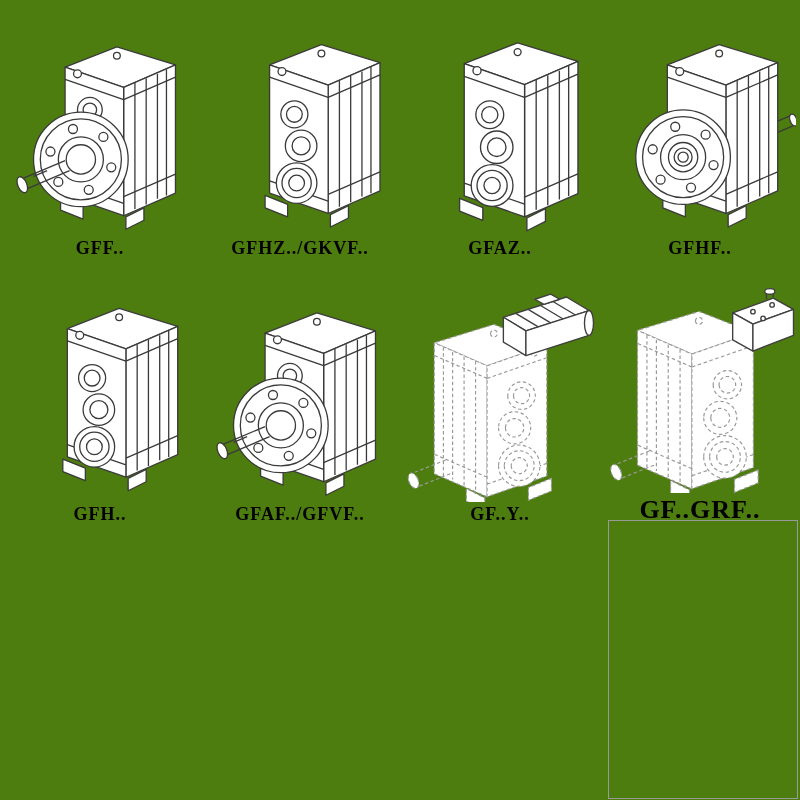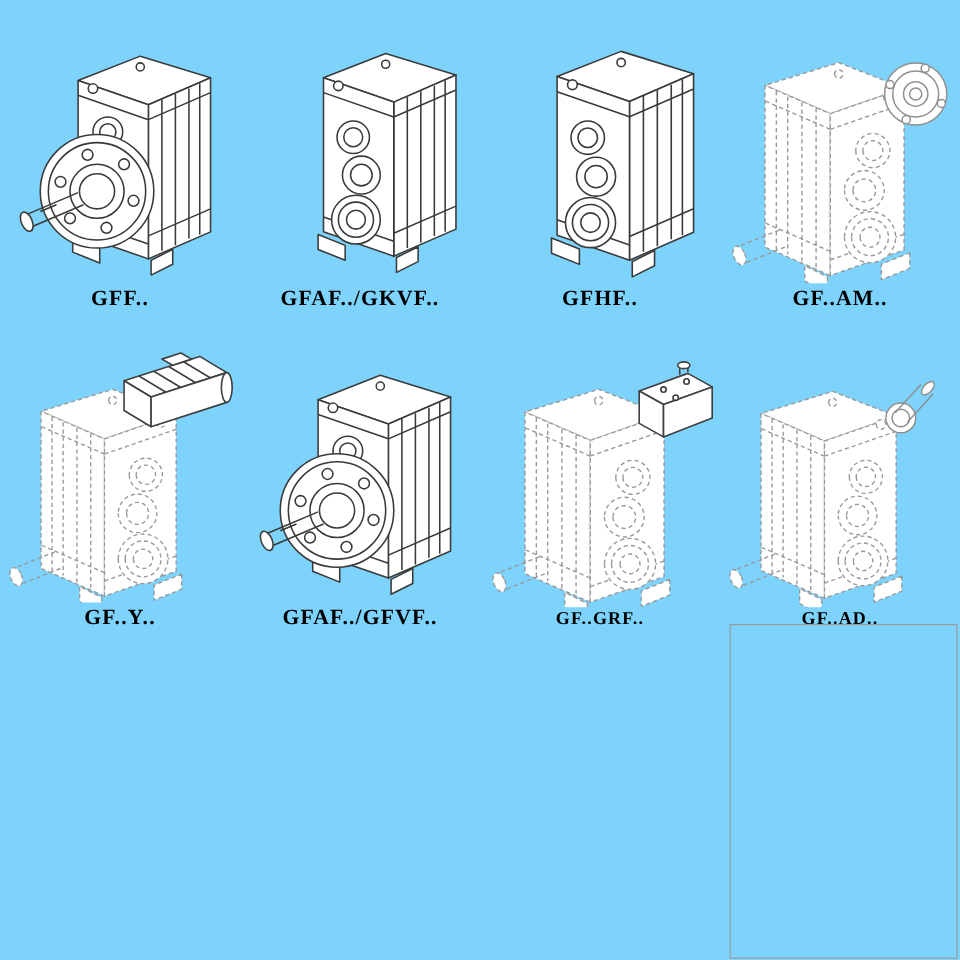--- a/index.html
+++ b/index.html
@@ -1,31 +1,31 @@
 <!DOCTYPE html>
 <html><head>
 <meta charset="utf-8">
 <style>
   html,body { margin:0; padding:0; background:#fff; }
   .page {
-    width:800px; height:800px; background:#7dd3fc; position:relative;
+    width:800px; height:800px; background:#4d7c0f; position:relative;
     display:grid; grid-template-columns:repeat(4,1fr); grid-template-rows:repeat(3,1fr);
     font-family:"Liberation Serif", serif;
     overflow:hidden;
   }
   figure.cell {
     margin:0; display:flex; flex-direction:column; align-items:center;
     justify-content:flex-end; padding:4px 0 8px 0; position:relative;
   }
   svg.draw { width:192px; height:214px; display:block; }
   .lbl {
     font-weight:bold; font-size:18px; letter-spacing:1px; color:#000;
     margin-top:2px; white-space:nowrap;
   }
-  .lbl.lg { font-size:15px;text-align:right; }
+  .lbl.lg { font-size:26px;text-align:right; }
   
   .g-solid { stroke:#3a3a3a; stroke-width:1.15; stroke-linejoin:round; }
   .g-dash  { stroke:#999999; stroke-width:1;    stroke-linejoin:round; stroke-dasharray:3 2.2; }
   .g-acc       { stroke:#3f3f3f; stroke-width:1.2; stroke-linejoin:round; }
   .g-acc-light { stroke:#8f8f8f; stroke-width:1.1; stroke-linejoin:round; }
   .inset-box {
     position:absolute; left:608px; top:520px; width:188px; height:277px;
     border:1px solid #9a9a9a; pointer-events:none;
   }
 </style>
@@ -144,112 +144,106 @@
 
   <figure class="cell">
     <svg class="draw" viewBox="0 0 170 190">
       <g class="g-solid" fill="none">
         <g transform="translate(16,4)">
           <use href="#sym-body"></use>
           <use href="#sym-bores"></use>
         </g>
       </g>
     </svg>
-    <figcaption class="lbl">GFAF../GKVF..</figcaption>
+    <figcaption class="lbl">GFHZ../GKVF..</figcaption>
   </figure>
 
   <figure class="cell">
     <svg class="draw" viewBox="0 0 170 190">
       <g class="g-solid" fill="none">
         <g transform="translate(10,2) scale(1.03)">
           <use href="#sym-body"></use>
           <use href="#sym-bores"></use>
         </g>
       </g>
     </svg>
+    <figcaption class="lbl">GFAZ..</figcaption>
+  </figure>
+
+  <figure class="cell">
+    <svg class="draw" viewBox="0 0 170 190">
+      <g class="g-solid" fill="none">
+        <g transform="translate(14,4)">
+          <use href="#sym-body"></use>
+          <use href="#sym-stub-right"></use>
+          <use href="#sym-flange"></use>
+          <use href="#sym-hollow-center"></use>
+        </g>
+      </g>
+    </svg>
     <figcaption class="lbl">GFHF..</figcaption>
   </figure>
 
-
-
-
-  <figure class="cell">
-    <svg class="draw" viewBox="0 0 170 190">
-      <g class="g-dash" fill="none">
-        <g transform="translate(-2,10) scale(1.05)">
-          <use href="#sym-body" transform="translate(170,0) scale(-1,1)"></use>
-          <use href="#sym-bores" transform="translate(170,0) scale(-1,1)"></use>
-          <use href="#sym-dashaft"></use>
-        </g>
-      </g>
-      <g class="g-acc-light" fill="none">
-        <use href="#sym-iecflange" transform="translate(4,4)"></use>
-      </g>
-    </svg>
-    <figcaption class="lbl">GF..AM..</figcaption>
+  <figure class="cell">
+    <svg class="draw" viewBox="0 0 170 190">
+      <g class="g-solid" fill="none">
+        <g transform="translate(14,2)">
+          <use href="#sym-body"></use>
+          <use href="#sym-bores"></use>
+        </g>
+      </g>
+    </svg>
+    <figcaption class="lbl">GFH..</figcaption>
+  </figure>
+
+
+
+  <figure class="cell">
+    <svg class="draw" viewBox="0 0 170 190">
+      <g class="g-solid" fill="none">
+        <g transform="translate(12,6)">
+          <use href="#sym-body"></use>
+          <circle cx="64" cy="72" r="11" fill="#fff"></circle>
+            <circle cx="64" cy="72" r="6" fill="#fff"></circle>
+          <use href="#sym-flange"></use>
+          <use href="#sym-shaft"></use>
+        </g>
+      </g>
+    </svg>
+    <figcaption class="lbl">GFAF../GFVF..</figcaption>
   </figure>
 
   <figure class="cell">
     <svg class="draw" viewBox="0 0 170 190">
       <g class="g-dash" fill="none">
         <g transform="translate(-4,16) scale(1.02)">
           <use href="#sym-body" transform="translate(170,0) scale(-1,1)"></use>
           <use href="#sym-bores" transform="translate(170,0) scale(-1,1)"></use>
           <use href="#sym-dashaft"></use>
         </g>
       </g>
       <g class="g-acc" fill="none">
         <use href="#sym-motor" transform="translate(-4,0)"></use>
       </g>
     </svg>
     <figcaption class="lbl">GF..Y..</figcaption>
   </figure>
 
-  <figure class="cell">
-    <svg class="draw" viewBox="0 0 170 190">
-      <g class="g-solid" fill="none">
-        <g transform="translate(12,6)">
-          <use href="#sym-body"></use>
-          <circle cx="64" cy="72" r="11" fill="#fff"></circle>
-            <circle cx="64" cy="72" r="6" fill="#fff"></circle>
-          <use href="#sym-flange"></use>
-          <use href="#sym-shaft"></use>
-        </g>
-      </g>
-    </svg>
-    <figcaption class="lbl">GFAF../GFVF..</figcaption>
-  </figure>
-
 
   <figure class="cell">
     <svg class="draw" viewBox="0 0 170 190">
       <g class="g-dash" fill="none">
         <g transform="translate(-2,12) scale(1.05)">
           <use href="#sym-body" transform="translate(170,0) scale(-1,1)"></use>
           <use href="#sym-bores" transform="translate(170,0) scale(-1,1)"></use>
           <use href="#sym-dashaft"></use>
         </g>
       </g>
       <g class="g-acc" fill="none">
         <use href="#sym-grfcover" transform="translate(-2,2)"></use>
       </g>
     </svg>
     <figcaption class="lbl lg">GF..GRF..</figcaption>
   </figure>
 
-  <figure class="cell">
-    <svg class="draw" viewBox="0 0 170 190">
-      <g class="g-dash" fill="none">
-        <g transform="translate(-4,14) scale(1.02)">
-          <use href="#sym-body" transform="translate(170,0) scale(-1,1)"></use>
-          <use href="#sym-bores" transform="translate(170,0) scale(-1,1)"></use>
-          <use href="#sym-dashaft"></use>
-        </g>
-      </g>
-      <g class="g-acc-light" fill="none">
-        <use href="#sym-inshaft" transform="translate(2,0)"></use>
-      </g>
-    </svg>
-    <figcaption class="lbl lg">GF..AD..</figcaption>
-  </figure>
 
   <div class="inset-box"></div>
 </div>
 
 </body></html>

